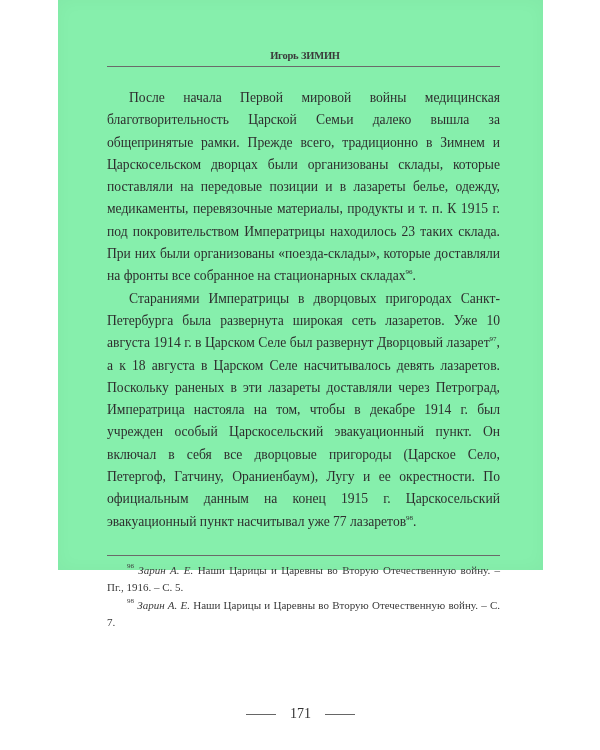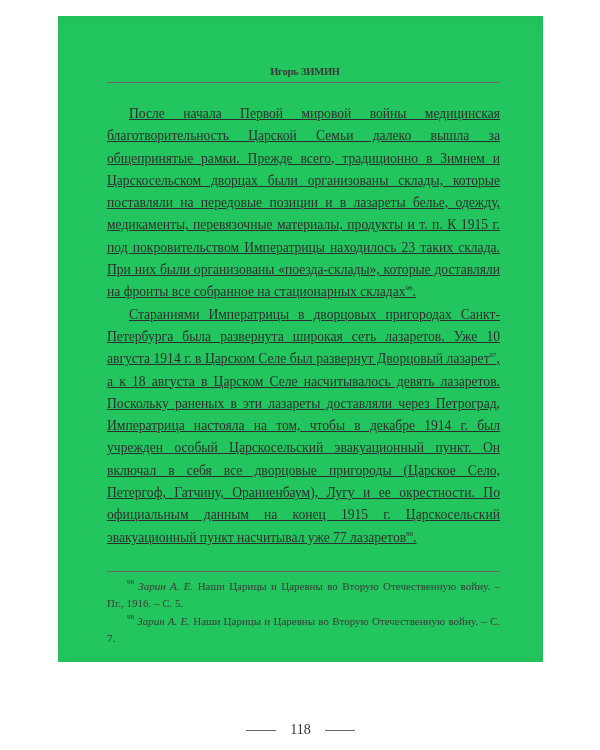--- a/index.html
+++ b/index.html
@@ -1,36 +1,36 @@
 <!DOCTYPE html>
 <html><head>
 <meta charset="utf-8">
 <style>
   html, body { margin: 0; padding: 0; }
   body {
     width: 600px; height: 750px; background: #ffffff; position: relative; overflow: hidden;
     font-family: "Liberation Serif", "DejaVu Serif", serif;
   }
   .page {
-    position: absolute; left: 58px; top: 16px; width: 485px; height: 646px;
-    background: #22c55e;
+    position: absolute; left: 58px; top: 0; width: 485px; height: 570px;
+    background: #86efac;
     box-shadow: inset 0 0 18px rgba(0,0,0,0.03);
   }
   .running-head {
     position: absolute; left: 52px; top: 50px; width: 390px;
     text-align: center; font-size: 10.5px; font-weight: bold; color: #3a3a3a;
     letter-spacing: -0.2px;
   }
   .head-rule {
     position: absolute; left: 49px; top: 66px; width: 393px; height: 0;
     border-top: 1.5px solid #6a6a6a;
   }
   .body-text {
     position: absolute; left: 49px; top: 87px; width: 393px;
-    font-size: 13.6px; line-height: 22.3px; color: #2e2e2e; text-align: justify; text-decoration: underline;
+    font-size: 13.6px; line-height: 22.3px; color: #2e2e2e; text-align: justify;
   }
   .body-text p { margin: 0; text-indent: 22px; text-align: justify; text-align-last: left; }
   .body-text p.cont { text-align-last: justify; }
   sup { font-size: 7px; line-height: 0; vertical-align: 6px; }
   .fn-rule {
     position: absolute; left: 49px; top: 555px; width: 393px; height: 0;
     border-top: 1.5px solid #6a6a6a;
   }
   .footnotes {
     position: absolute; left: 49px; top: 562px; width: 393px;
@@ -57,15 +57,15 @@
   </div>
 
   <div class="fn-rule"></div>
 
   <div class="footnotes">
     <p><sup>96</sup> <i>Зарин А. Е.</i> <span>Наши Царицы и Царевны во Вторую Отечественную войну. – Пг., 1916. – С. 5.</span></p>
     <p><sup>98</sup> <i>Зарин А. Е.</i> <span>Наши Царицы и Царевны во Вторую Отечественную войну. – С. 7.</span></p>
   </div>
 
   <div class="folio">
-    <span class="dash"></span><span>118</span><span class="dash"></span>
+    <span class="dash"></span><span>171</span><span class="dash"></span>
   </div>
 </div>
 
 </body></html>

